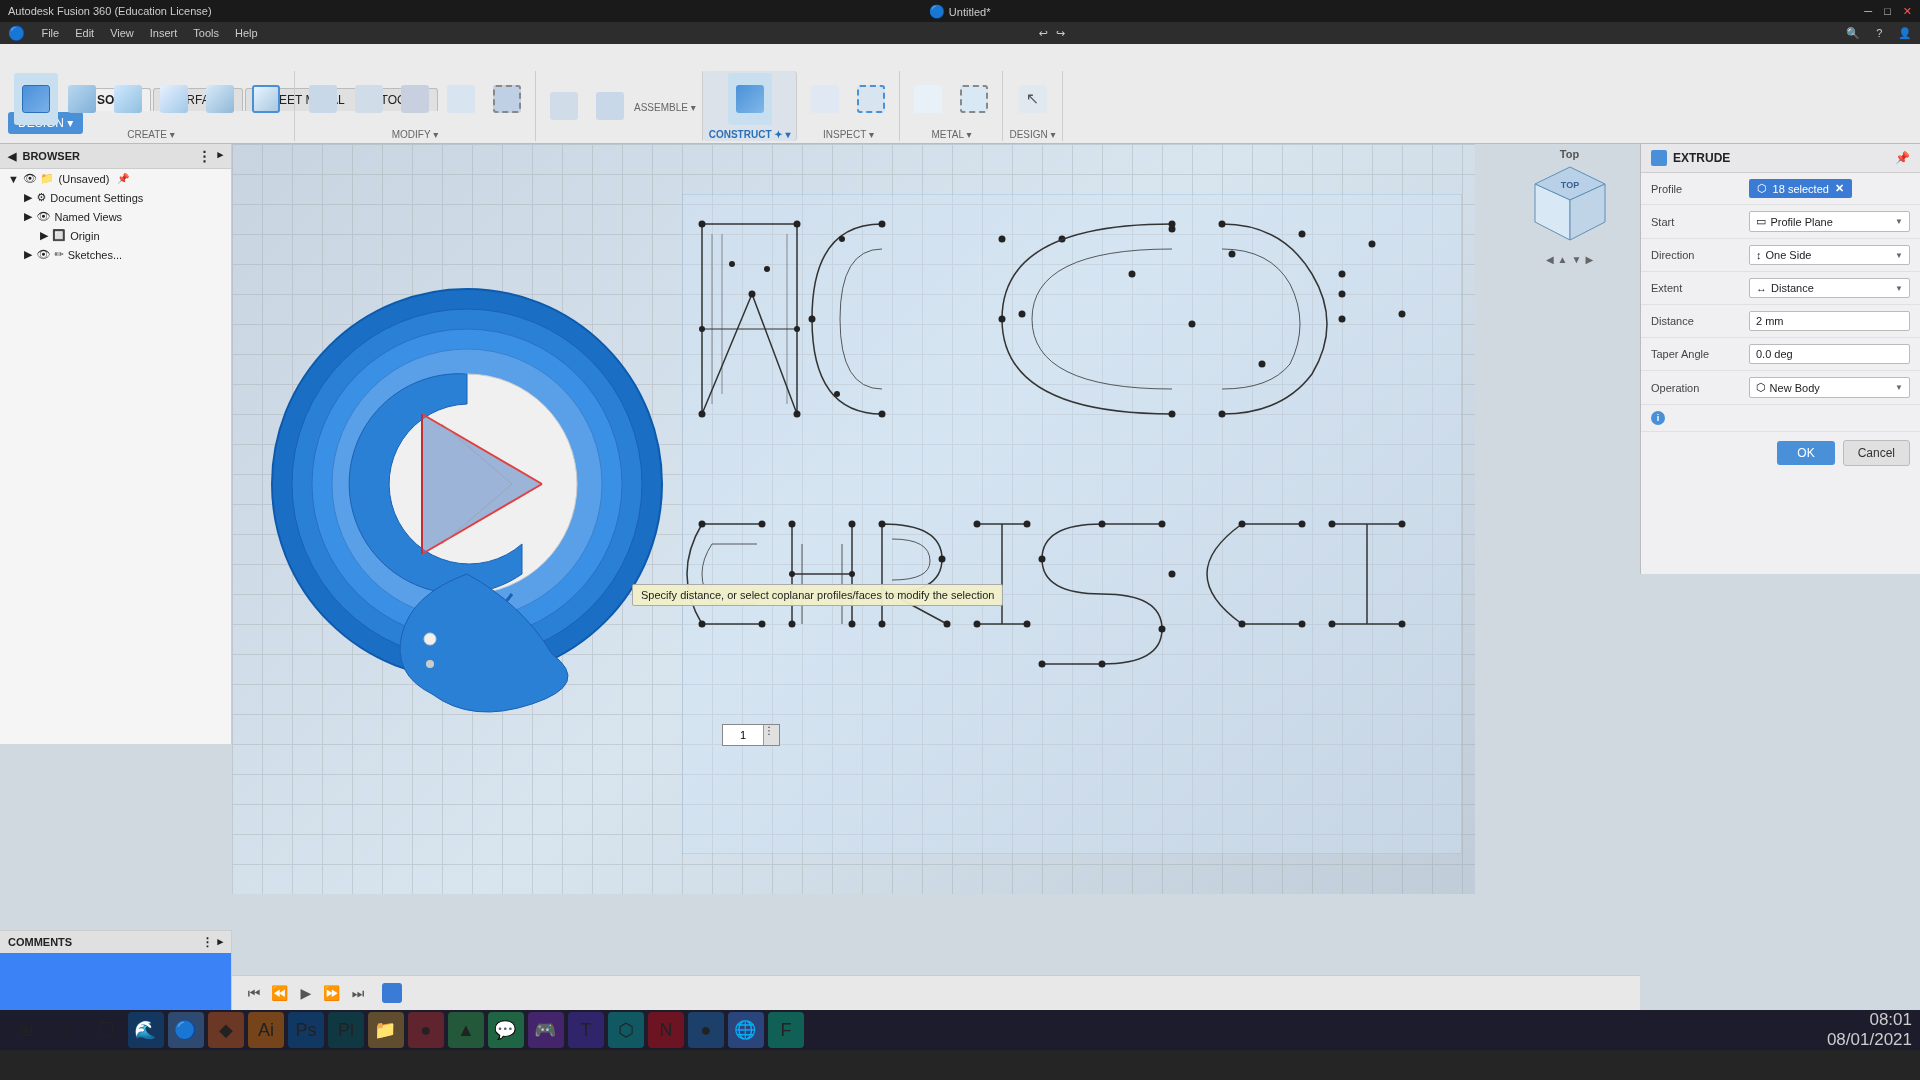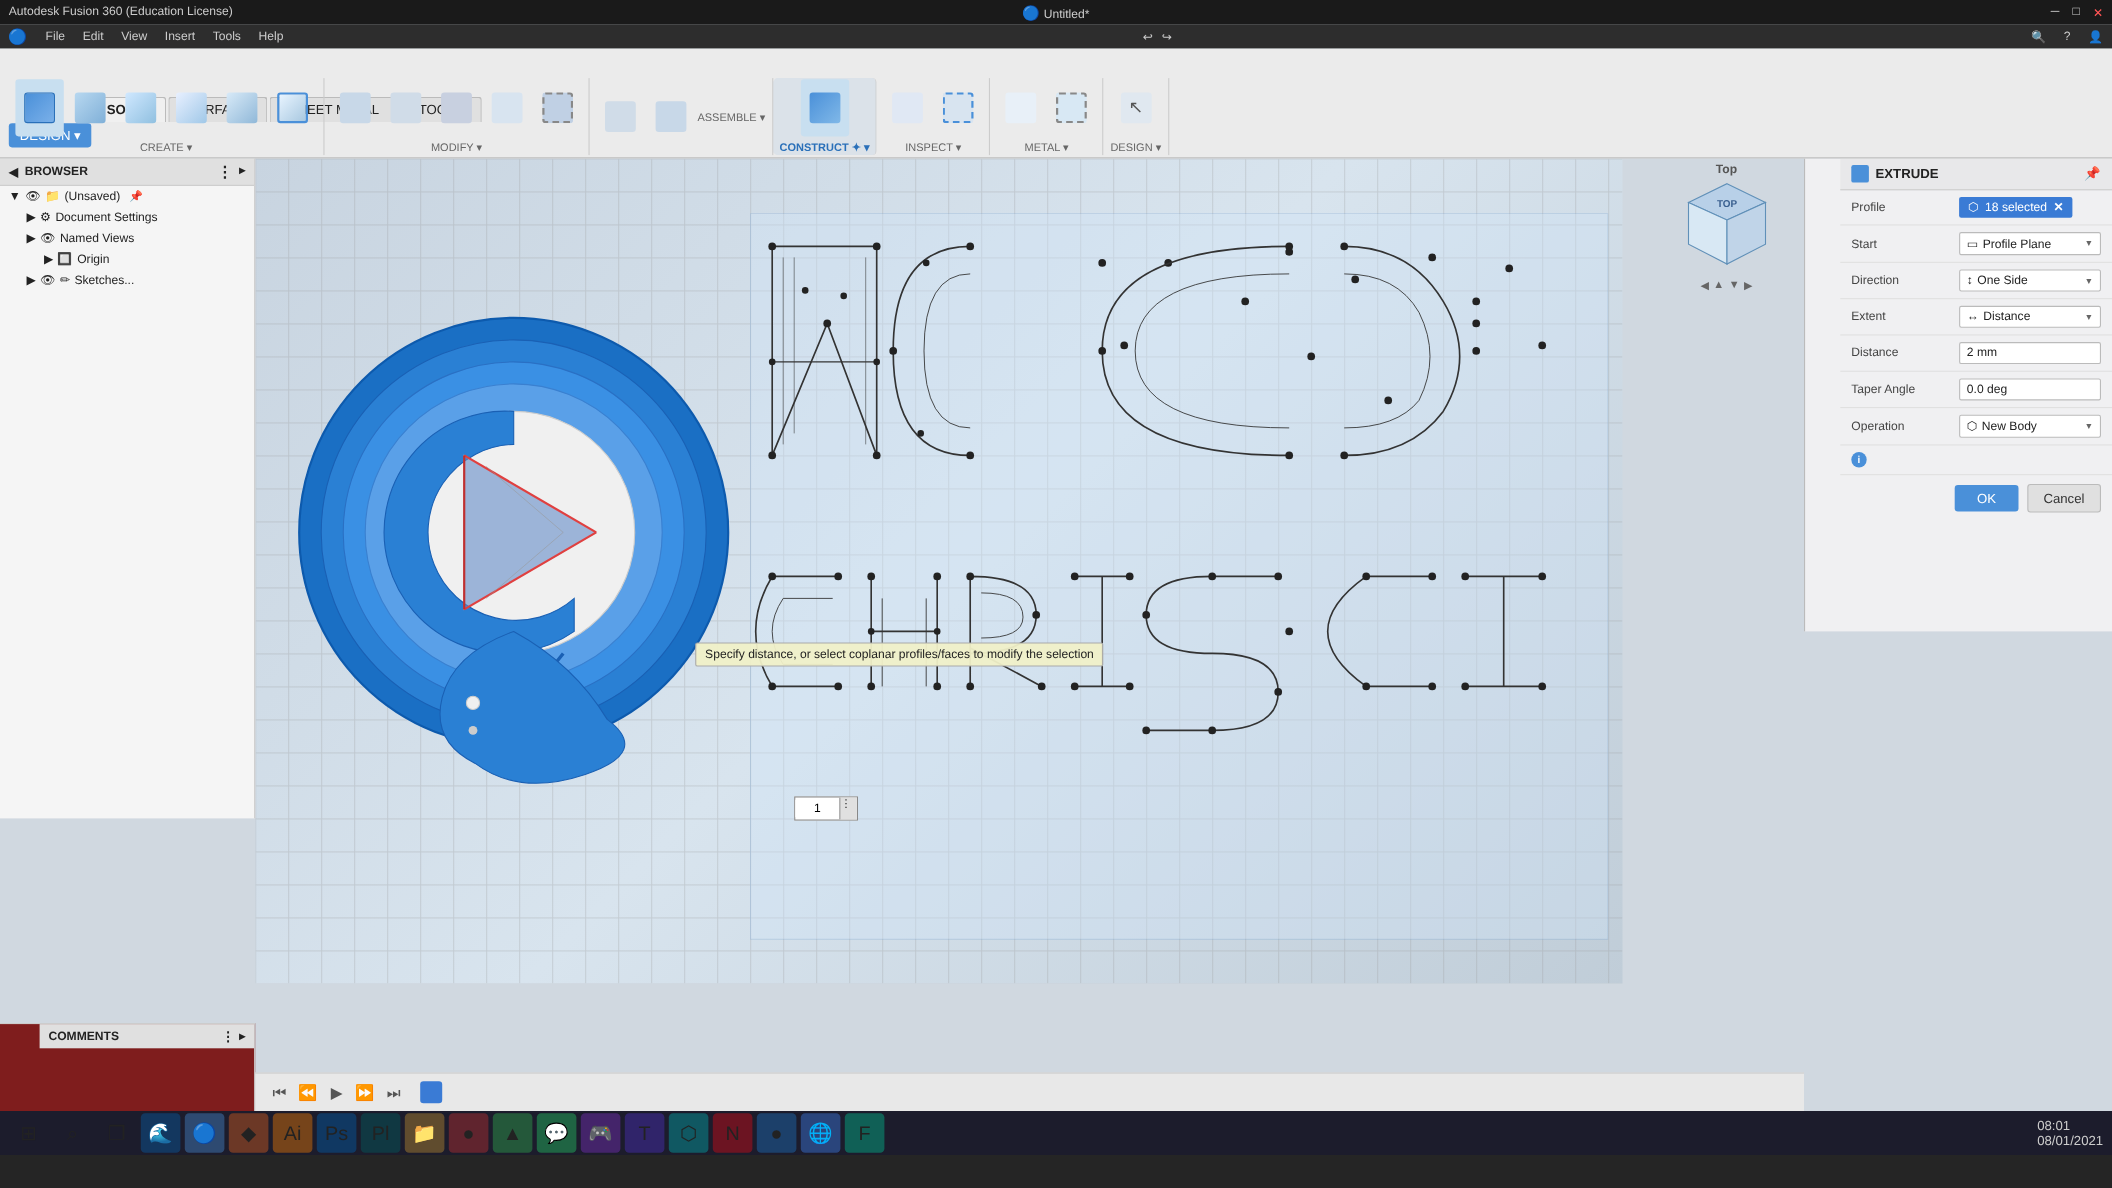--- a/index.html
+++ b/index.html
@@ -92,21 +92,21 @@
       border: 1px solid #888; display: flex; align-items: center; z-index: 200;
     }
     #input-box input {
       width: 40px; border: none; text-align: center; font-size: 11px; padding: 2px;
     }
     #input-box .input-btn { width: 16px; height: 20px; background: #e0e0e0; border-left: 1px solid #999; font-size: 10px; cursor: pointer; }
 
     
     #right-panel {
       position: absolute; top: 144px; right: 0; width: 280px; height: 430px;
-      background: #f0f0f2; border-left: 1px solid #bbb; z-index: 80; padding-left: 32px;
+      background: #f0f0f2; border-left: 1px solid #bbb; z-index: 80;
     }
     #extrude-header {
       background: #e8e8ea; padding: 6px 10px; font-size: 12px; font-weight: bold;
       display: flex; align-items: center; gap: 6px; border-bottom: 1px solid #ccc;
     }
     .extrude-icon { width: 16px; height: 16px; background: #4a90d9; border-radius: 2px; }
     .panel-row {
       display: flex; align-items: center; padding: 6px 10px; border-bottom: 1px solid #e0e0e0;
       gap: 8px;
     }
@@ -154,23 +154,22 @@
       z-index: 95; gap: 4px;
     }
     .taskbar-icon {
       width: 36px; height: 36px; border-radius: 4px; display: flex; align-items: center;
       justify-content: center; font-size: 18px; cursor: pointer;
     }
 
     
     #comments-panel {
       position: absolute; bottom: 70px; left: 0; width: 232px; height: 80px;
-      background: #7f1d1d; border-top: 1px solid #ccc; border-right: 1px solid #ccc;
+      background: #3b82f6; border-top: 1px solid #ccc; border-right: 1px solid #ccc;
       z-index: 80;
-      padding-left: 36px;
     }
     #comments-header {
       background: #e0e0e0; padding: 4px 8px; font-size: 11px; font-weight: bold;
       display: flex; align-items: center; justify-content: space-between;
     }
 
     
     #playback {
       position: absolute; bottom: 70px; left: 232px; right: 280px; height: 35px;
       background: #e8e8e8; border-top: 1px solid #ccc; display: flex; align-items: center;
@@ -731,20 +730,20 @@
   <div class="taskbar-icon" style="background:rgba(50,180,80,0.4);">▲</div>
   <div class="taskbar-icon" style="background:rgba(37,211,102,0.4);">💬</div>
   <div class="taskbar-icon" style="background:rgba(130,50,200,0.4);">🎮</div>
   <div class="taskbar-icon" style="background:rgba(80,50,200,0.4);">T</div>
   <div class="taskbar-icon" style="background:rgba(0,180,180,0.4);">⬡</div>
   <div class="taskbar-icon" style="background:rgba(229,9,20,0.4);">N</div>
   <div class="taskbar-icon" style="background:rgba(30,120,200,0.4);">●</div>
   <div class="taskbar-icon" style="background:rgba(66,133,244,0.4);">🌐</div>
   <div class="taskbar-icon" style="background:rgba(0,200,150,0.4);">F</div>
 
-  <div style="margin-left:auto;color:#ccc;font-size:12px;text-align:left;">
+  <div style="margin-left:auto;color:#ccc;font-size:17px;text-align:right;">
     <div>08:01</div>
     <div>08/01/2021</div>
   </div>
 </div>
 
 <div id="statusbar">
 </div>
 
 </body></html>

